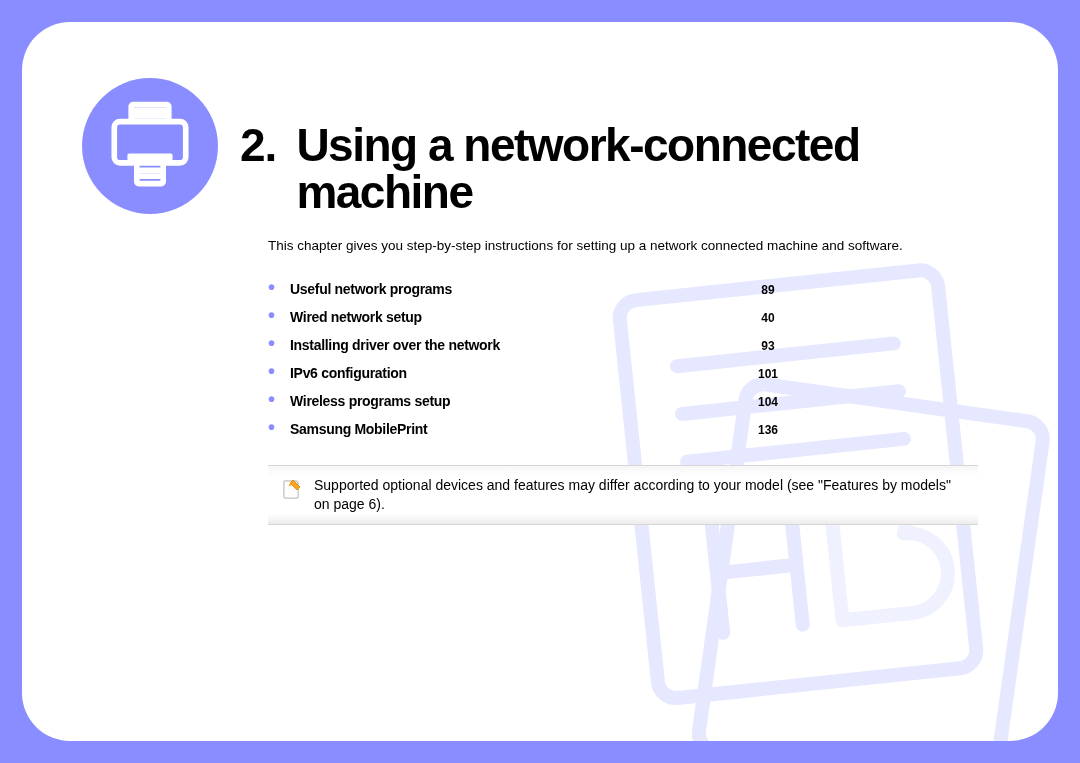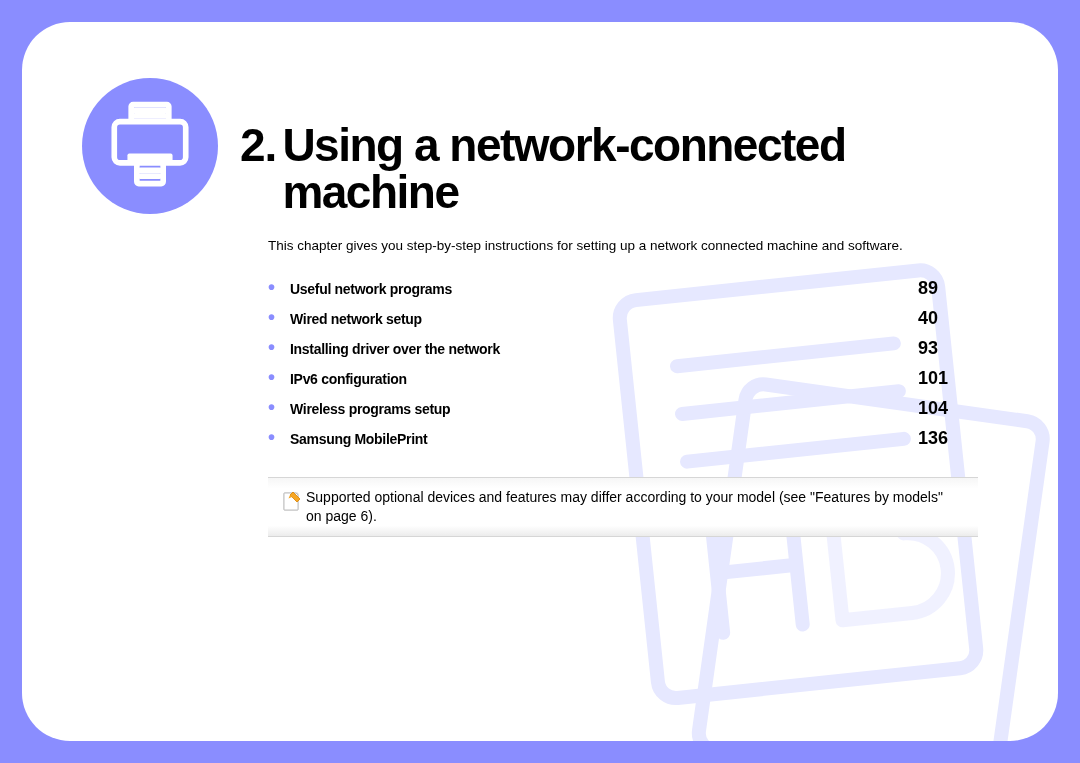--- a/index.html
+++ b/index.html
@@ -52,20 +52,21 @@
     color: #000;
     margin-right: 6px;
     line-height: 1.0;
   }
   .chapter-heading {
     font-size: 46px;
     font-weight: 700;
     letter-spacing: -1.5px;
     color: #000;
     line-height: 1.02;
+    margin-left: 14px;
   }
   .intro {
     font-size: 13.5px;
     color: #000;
     margin-left: 28px;
     margin-bottom: 24px;
   }
   .toc {
     margin-left: 28px;
   }
@@ -83,37 +84,38 @@
   }
   .toc-title {
     font-size: 14px;
     font-weight: 700;
     color: #000;
     flex: 0 0 auto;
     letter-spacing: -0.3px;
   }
   .toc-spacer { flex: 1; }
   .toc-page {
-    font-size: 18px;
+    font-size: 12px;
     font-weight: 700;
     color: #000;
     width: 60px;
-    text-align: left;
+    text-align: center;
+    margin-right: 180px;
   }
   .note-box {
     margin-top: 28px;
     margin-left: 28px;
     margin-right: 0;
     background: linear-gradient(to bottom, #f6f6f6 0%, #ffffff 18%, #ffffff 82%, #ececec 100%);
     border-top: 1px solid #d6d6d6;
     border-bottom: 1px solid #d6d6d6;
     padding: 10px 16px 10px 14px;
     display: flex;
     align-items: flex-start;
-    gap: 4px;
+    gap: 12px;
   }
   .note-icon-wrap {
     flex: 0 0 auto;
     padding-top: 2px;
   }
   .note-text {
     font-size: 14px;
     color: #000;
     line-height: 1.35;
   }

